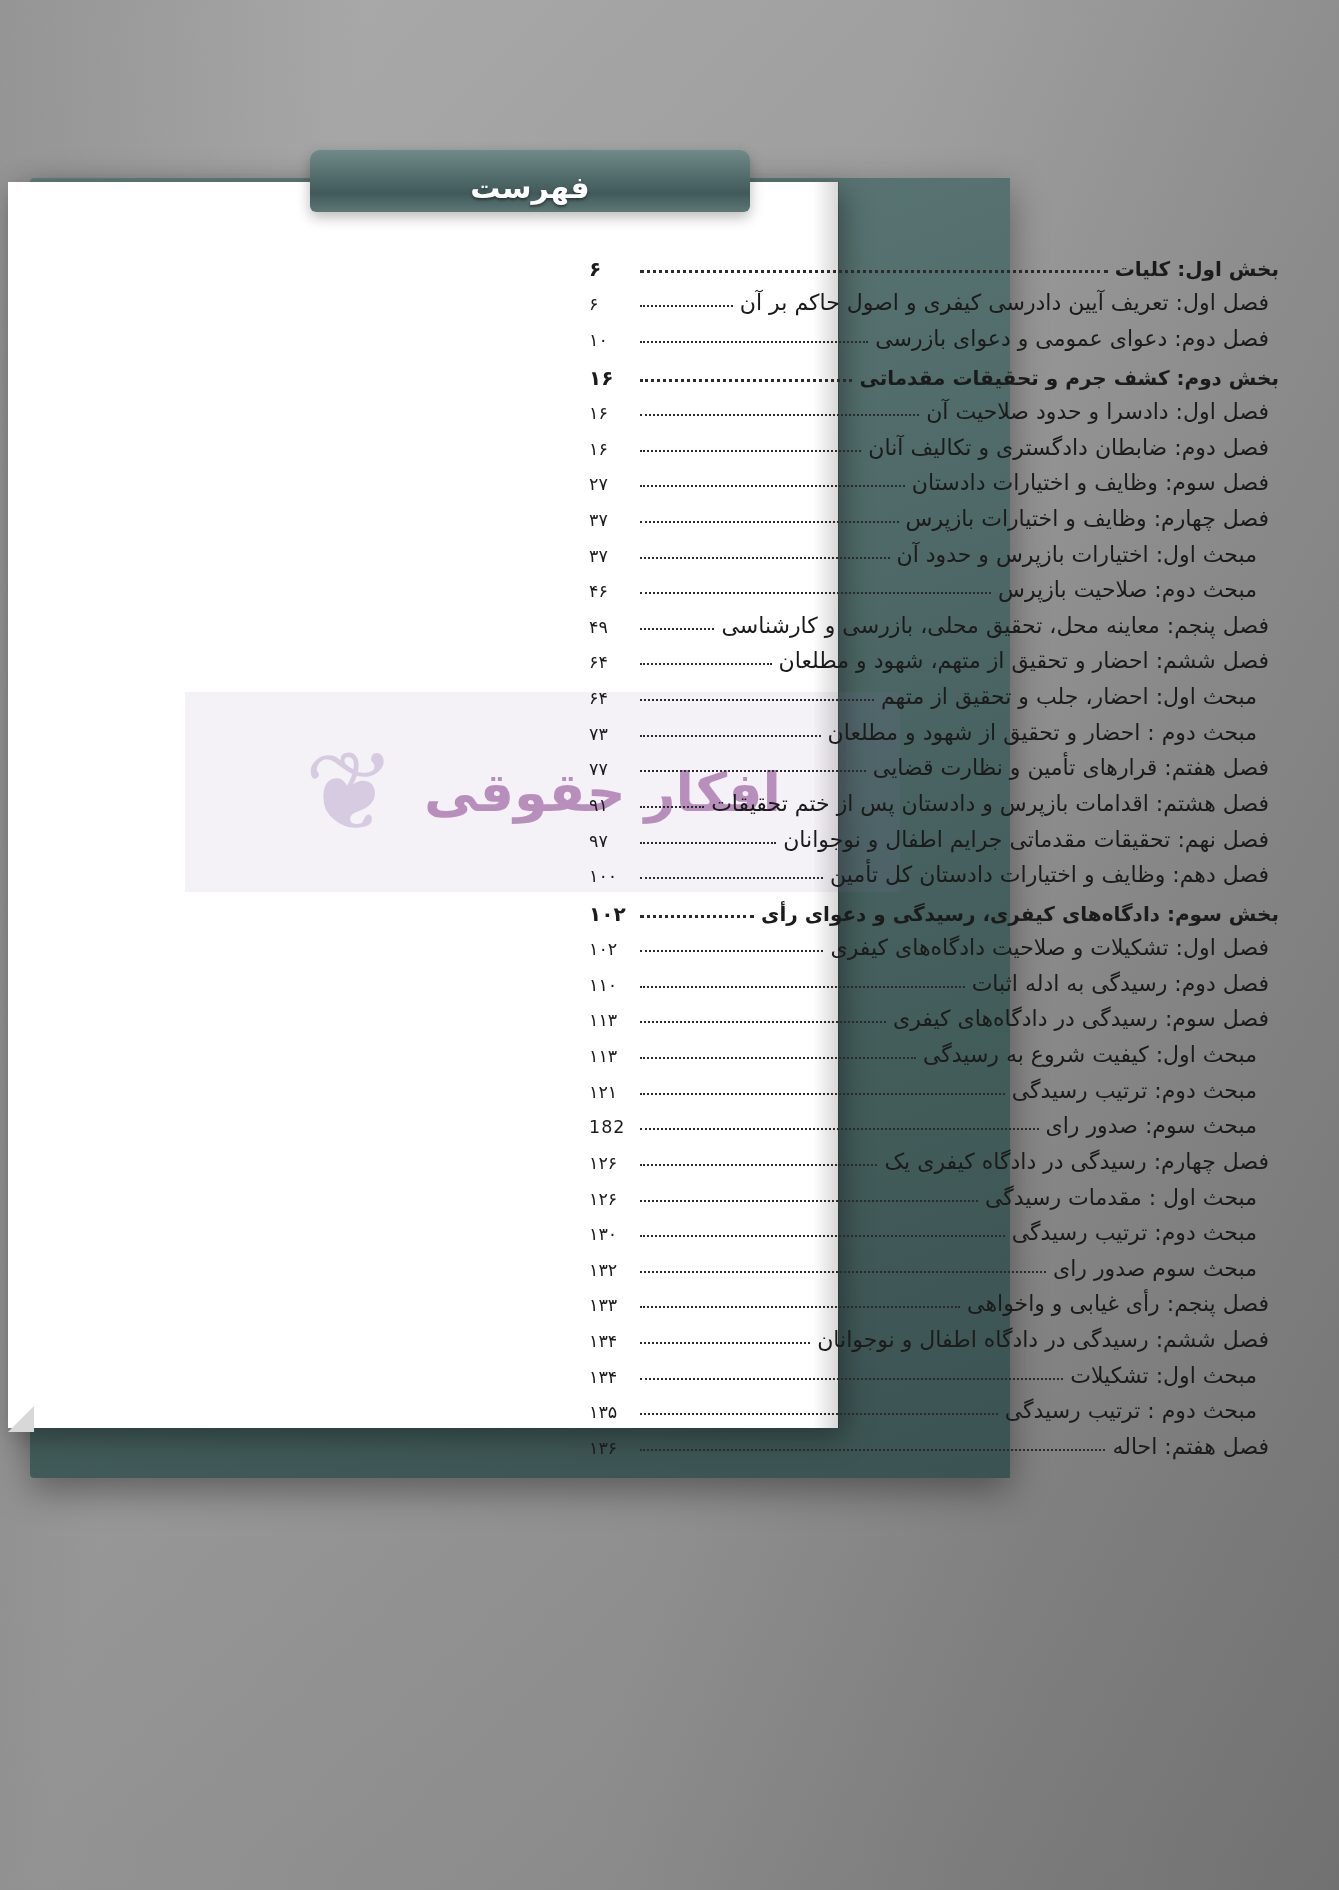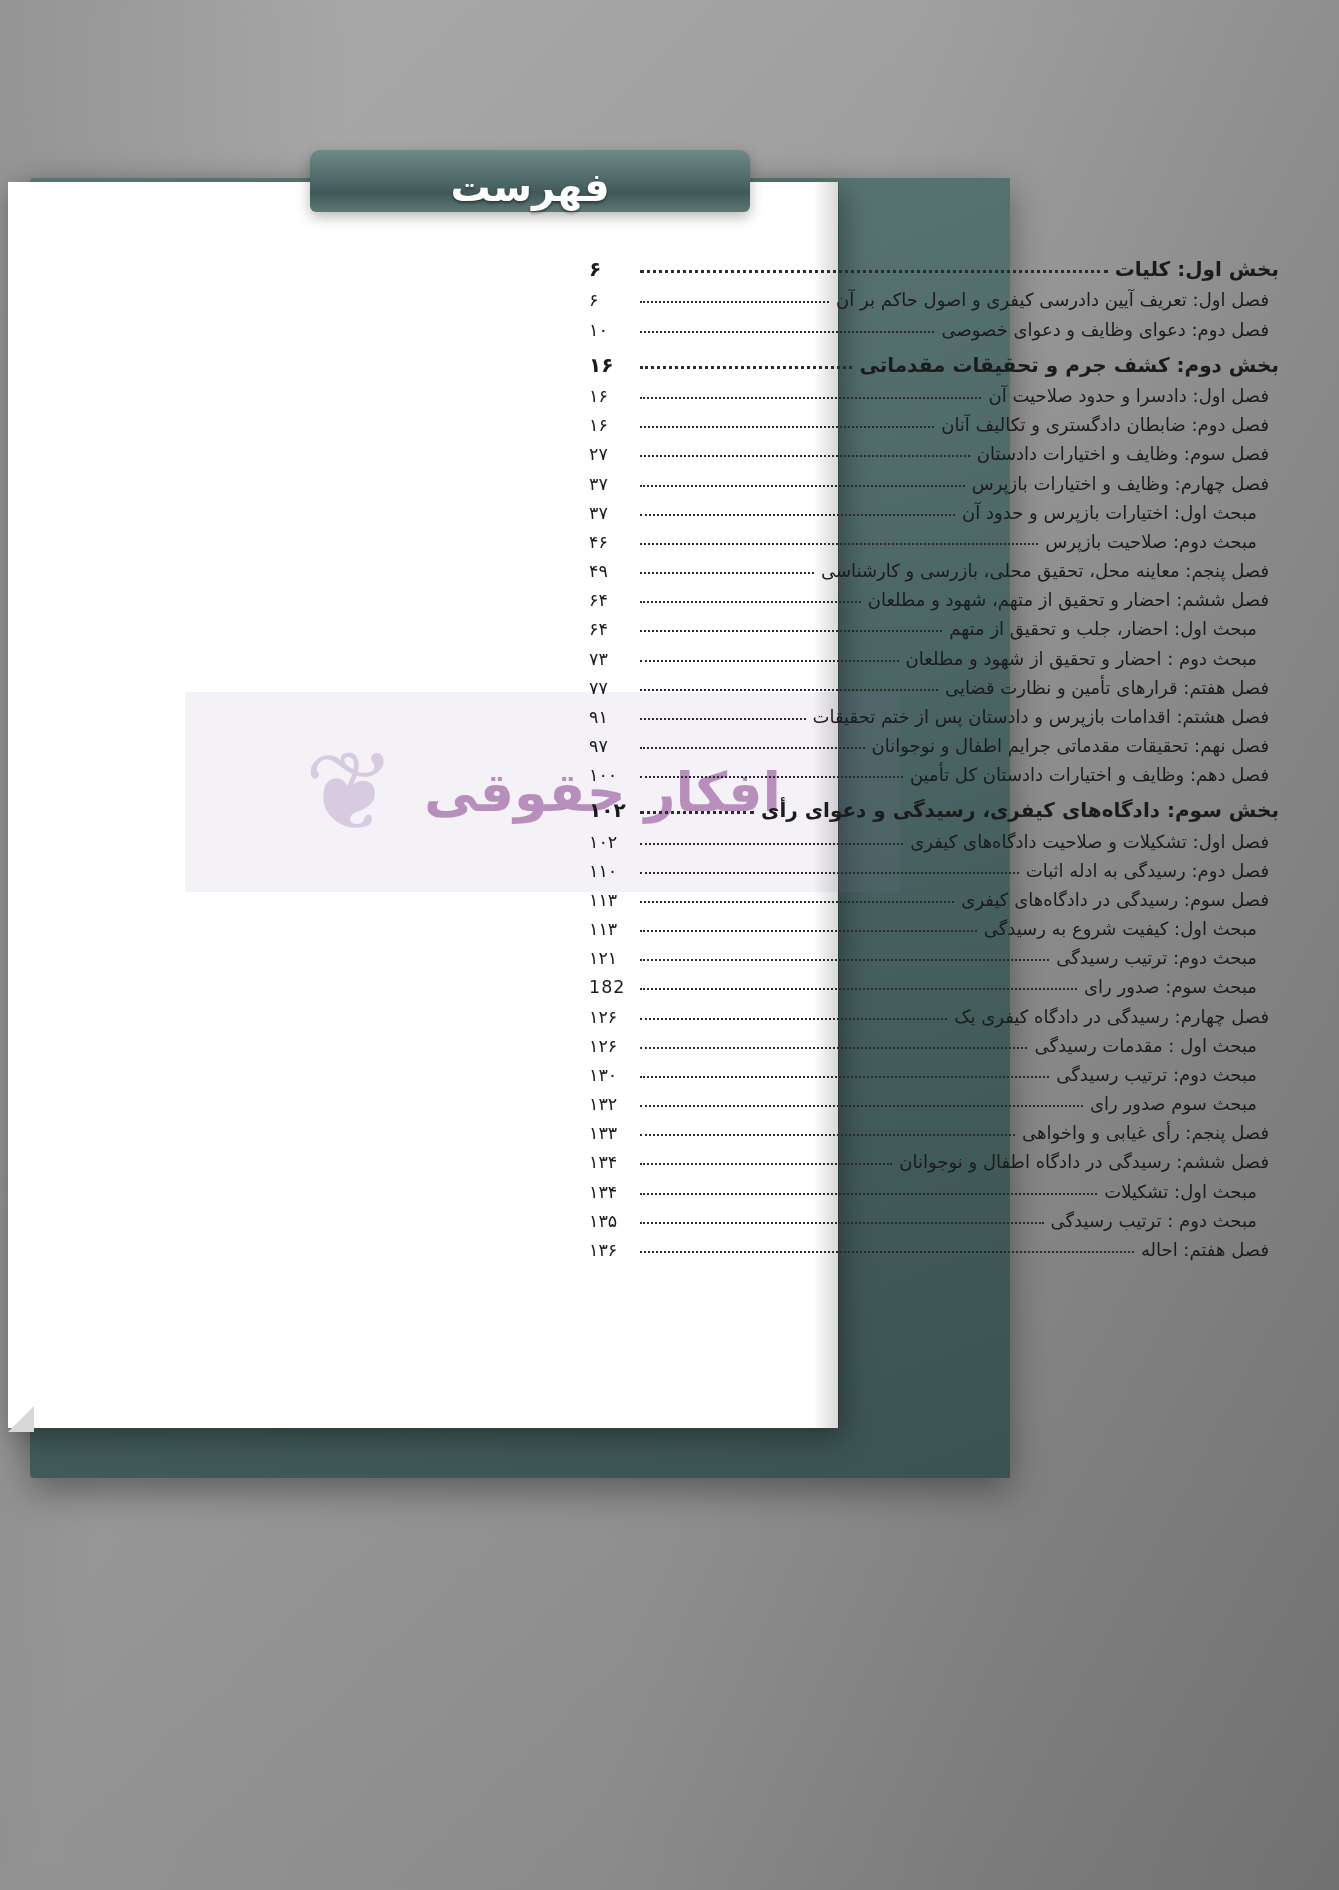--- a/index.html
+++ b/index.html
@@ -77,21 +77,21 @@
     height: 62px;
     background: linear-gradient(180deg, #6f8a88 0%, #55706e 38%, #41595a 70%, #5d7775 100%);
     border-radius: 10px 10px 6px 6px;
     box-shadow: 0 5px 14px rgba(0,0,0,0.28);
     display: flex;
     align-items: center;
     justify-content: center;
   }
   .ribbon-title {
     color: #ffffff;
-    font-size: 40px;
+    font-size: 30px;
     font-weight: bold;
     letter-spacing: 6px;
     text-shadow: 0 2px 3px rgba(0,0,0,0.45);
     direction: rtl;
     margin-top: 12px;
   }
 
   
   .watermark {
     position: absolute;
@@ -134,21 +134,21 @@
   }
   .toc-row {
     display: flex;
     align-items: baseline;
     gap: 4px;
     color: #1b1b1b;
     white-space: nowrap;
   }
   .toc-row .label {
     flex: 0 0 auto;
-    font-size: 18px;
+    font-size: 22px;
     line-height: 1.62;
   }
   .toc-row .dots {
     flex: 1 1 auto;
     overflow: hidden;
     height: 1em;
     margin: 0 3px;
     position: relative;
     top: -3px;
     border-bottom: 2px dotted #2a2a2a;
@@ -203,21 +203,21 @@
       <span class="label">بخش اول: کلیات</span>
       <span class="dots"></span>
       <span class="page-no">۶</span>
     </div>
     <div class="toc-row level2">
       <span class="label">فصل اول: تعریف آیین دادرسی کیفری و اصول حاکم بر آن</span>
       <span class="dots"></span>
       <span class="page-no">۶</span>
     </div>
     <div class="toc-row level2">
-      <span class="label">فصل دوم: دعوای وظایف و دعوای خصوصی</span>
+      <span class="label">فصل دوم: دعوای عمومی و دعوای بازرسی</span>
       <span class="dots"></span>
       <span class="page-no">۱۰</span>
     </div>
     <div class="toc-row section">
       <span class="label">بخش دوم: کشف جرم و تحقیقات مقدماتی</span>
       <span class="dots"></span>
       <span class="page-no">۱۶</span>
     </div>
     <div class="toc-row level2">
       <span class="label">فصل اول: دادسرا و حدود صلاحیت آن</span>

